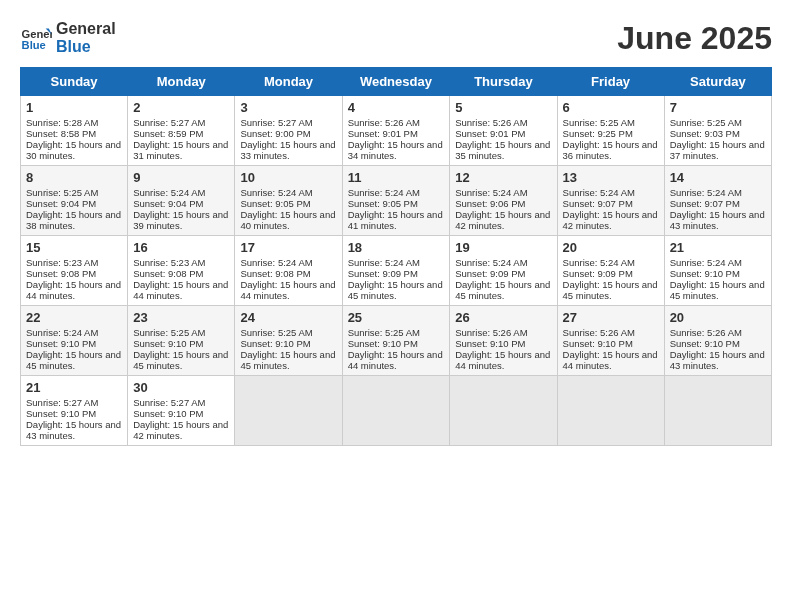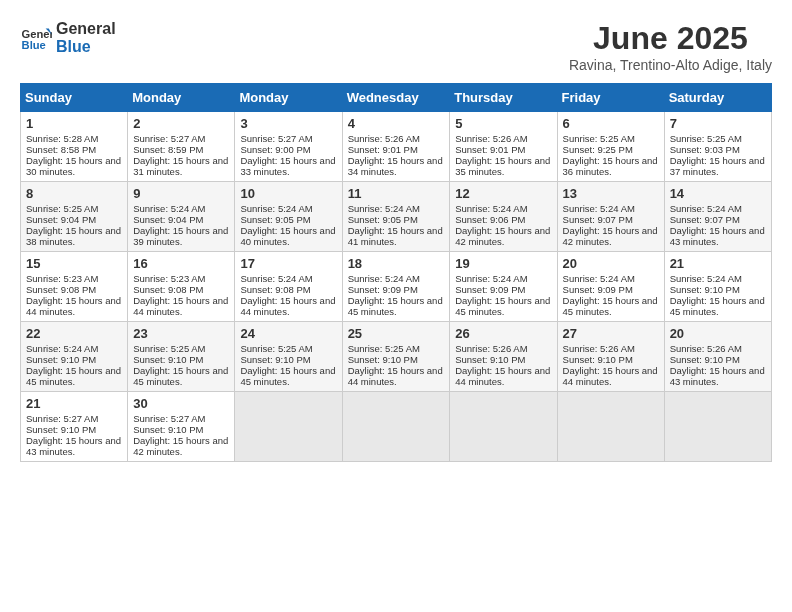--- a/index.html
+++ b/index.html
@@ -19,42 +19,42 @@
     .logo {
       display: flex;
       align-items: center;
     }
     .logo-icon {
       width: 32px;
       height: 32px;
       margin-right: 4px;
     }
     .title-area {
-      text-align: center;
+      text-align: left;
     }
     .month-title {
       font-size: 32px;
       font-weight: bold;
       color: #333;
     }
     .subtitle {
       font-size: 14px;
       color: #555;
     }
     .calendar {
       width: 100%;
       border-collapse: collapse;
     }
     .calendar th {
       background: #1a6bb5;
       color: #fff;
       font-size: 13px;
       font-weight: bold;
       padding: 6px 4px;
-      text-align: left;
+      text-align: center;
       border: 1px solid #1a6bb5;
     }
     .calendar td {
       vertical-align: top;
       border: 1px solid #ccc;
       padding: 4px 5px;
       width: 108px;
       min-height: 85px;
       font-size: 9.5px;
       color: #333;
@@ -86,21 +86,20 @@
       <text x="2" y="34" font-size="14" font-weight="bold" fill="#1a6bb5">Blue</text>
       <polygon points="32,8 40,16 36,8" fill="#1a6bb5"></polygon>
     </svg>
     <div>
       <div style="font-size:16px;font-weight:bold;color:#333;">General</div>
       <div style="font-size:16px;font-weight:bold;color:#1a6bb5;">Blue</div>
     </div>
   </div>
   <div class="title-area">
     <div class="month-title">June 2025</div>
-    <div class="subtitle">Ravina, Trentino-Alto Adige, Italy</div>
   </div>
 </div>
 
 <table class="calendar">
   <thead>
     <tr>
     <th>Sunday</th>
         <th>Monday</th>
         <th>Monday</th>
         <th>Wednesday</th>

